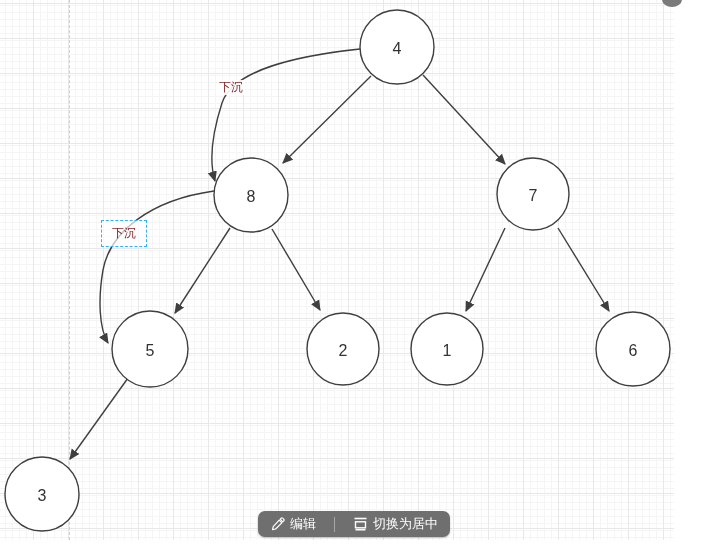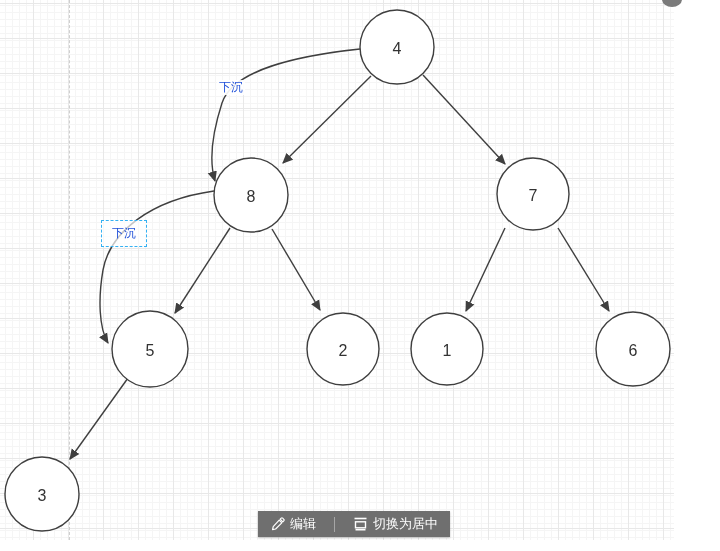--- a/index.html
+++ b/index.html
@@ -42,38 +42,38 @@
   .node circle { fill: #ffffff; stroke: #3f3f3f; stroke-width: 1.4; }
   .node text {
     fill: #333333; font-size: 16px;
     font-family: "Liberation Sans", "DejaVu Sans", sans-serif;
     text-anchor: middle; dominant-baseline: central;
   }
   .edge { fill: none; stroke: #3f3f3f; stroke-width: 1.4; }
 
   .edge-label {
     position: absolute;
-    font-size: 12px; color: #1d4ed8;
+    font-size: 12px; color: #7f1d1d;
     background: rgba(255,255,255,0.9);
     padding: 0 2px; line-height: 15px;
     white-space: nowrap;
   }
   .edge-label.selected-box {
     border: 1px dashed #35b1f2;
     background: rgba(255,255,255,0.7);
     display: flex; align-items: center; justify-content: center;
     padding: 0;
   }
 
   
   .float-toolbar {
     position: absolute; left: 258px; top: 511px;
     height: 26px; min-width: 163px;
     background: #6f6f6f;
-    border-radius: 0;
+    border-radius: 7px;
     display: flex; align-items: center;
     padding: 0 12px;
     color: #ffffff; font-size: 13px;
     box-shadow: 0 1px 2px rgba(0,0,0,0.25);
     gap: 8px;
   }
   .tb-btn {
     display: flex; align-items: center; gap: 5px;
     cursor: pointer; white-space: nowrap;
   }

